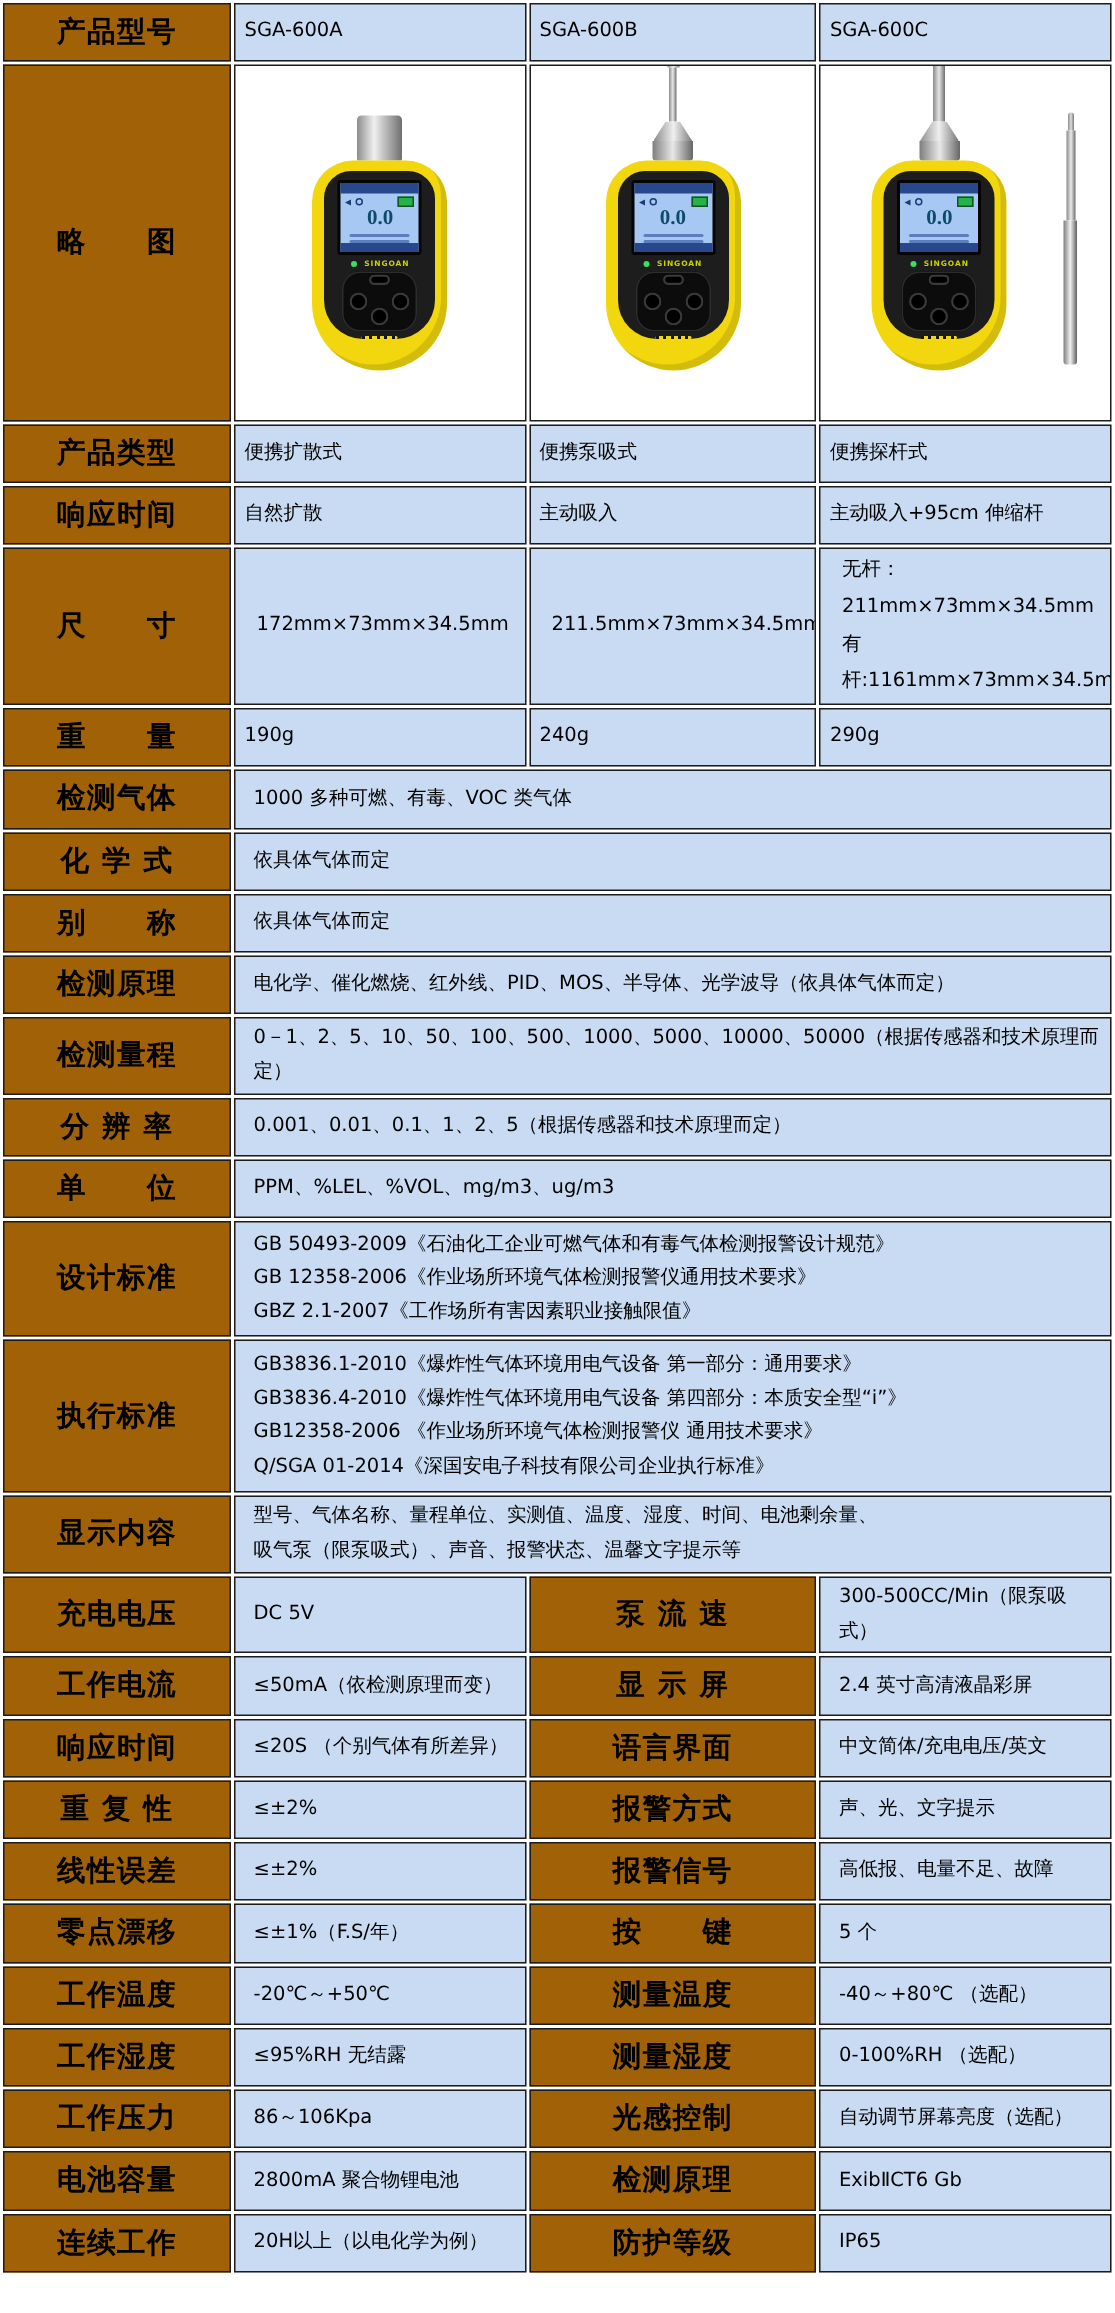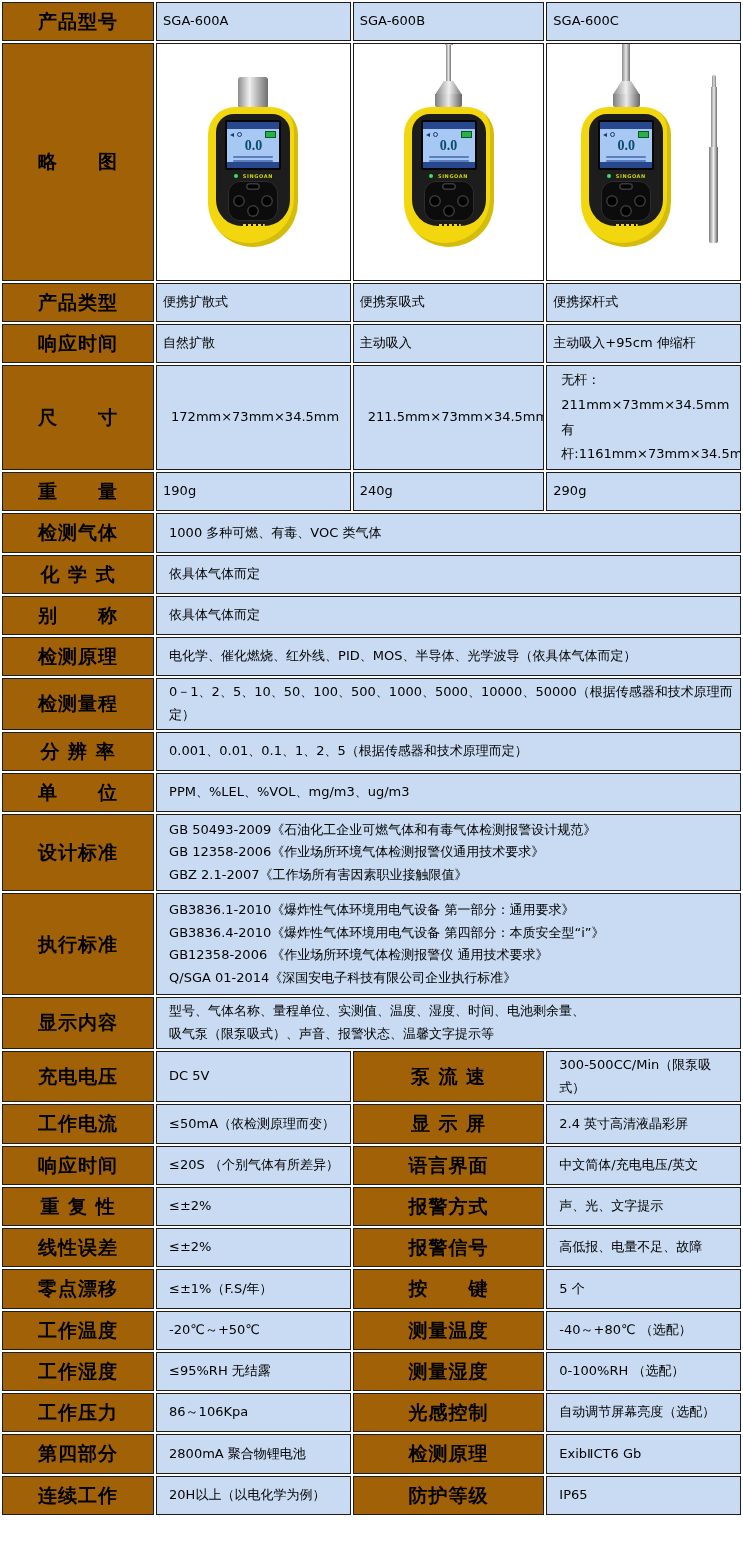--- a/index.html
+++ b/index.html
@@ -316,21 +316,21 @@
     <td class="lbl">测量湿度</td>
     <td class="val">0-100%RH （选配）</td>
   </tr>
   <tr>
     <td class="lbl">工作压力</td>
     <td class="val">86～106Kpa</td>
     <td class="lbl">光感控制</td>
     <td class="val">自动调节屏幕亮度（选配）</td>
   </tr>
   <tr>
-    <td class="lbl">第四部分</td>
+    <td class="lbl">电池容量</td>
     <td class="val">2800mA 聚合物锂电池</td>
     <td class="lbl">检测原理</td>
     <td class="val">ExibⅡCT6 Gb</td>
   </tr>
   <tr>
     <td class="lbl">连续工作</td>
     <td class="val">20H以上（以电化学为例）</td>
     <td class="lbl">防护等级</td>
     <td class="val">IP65</td>
   </tr>

